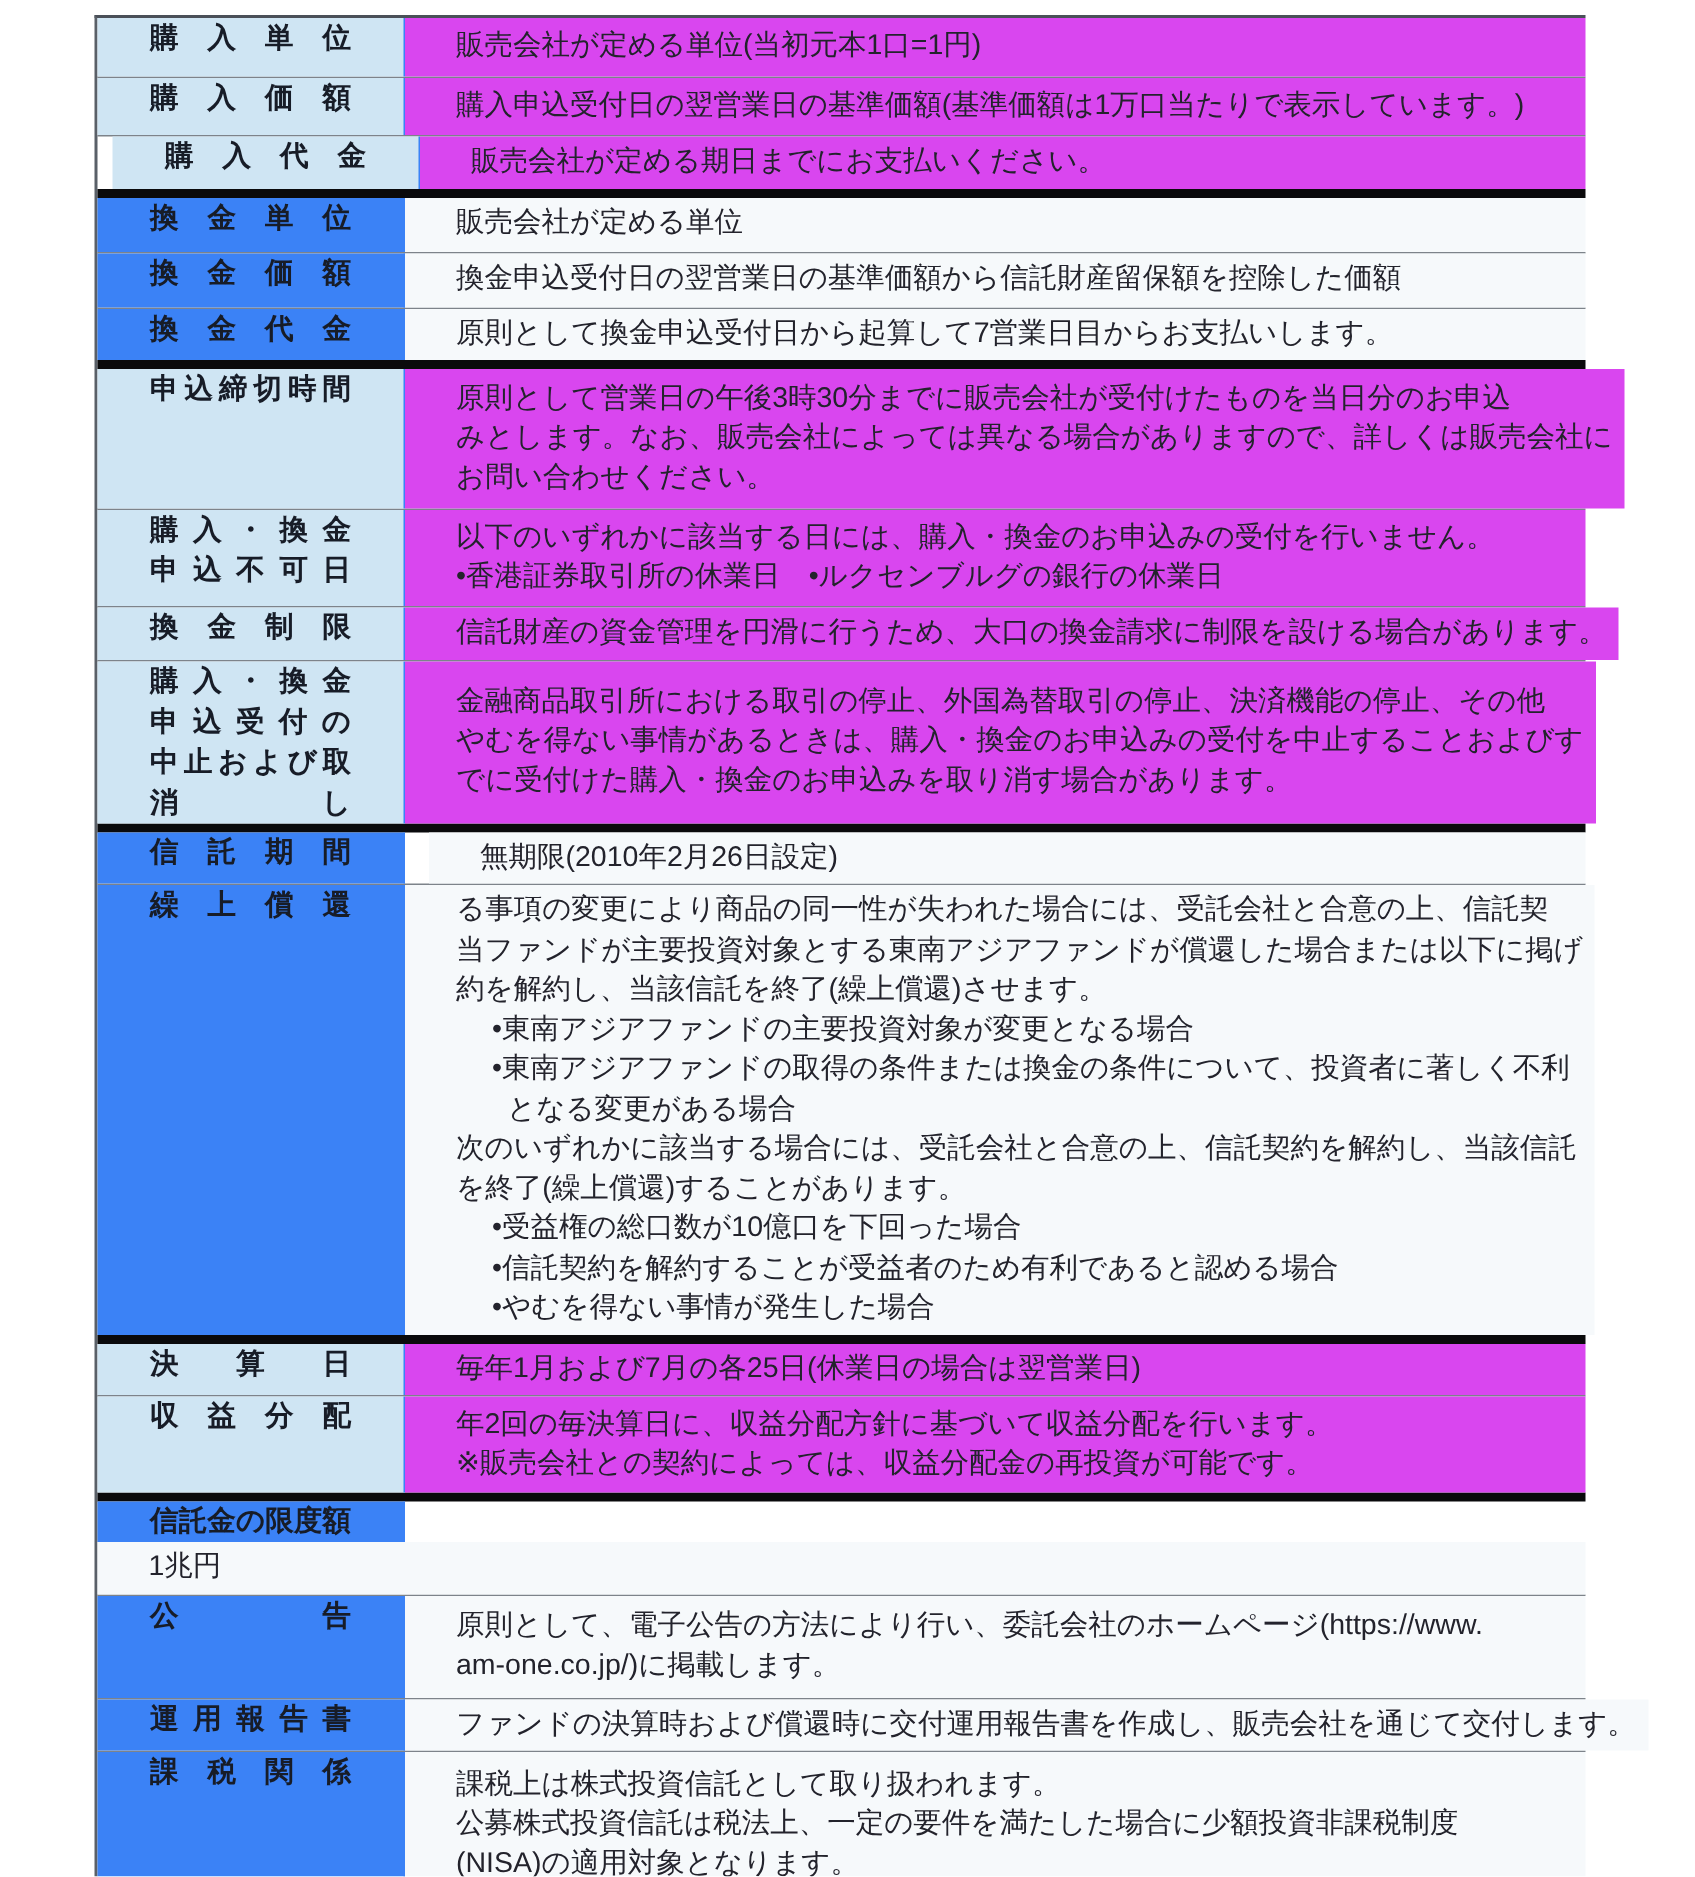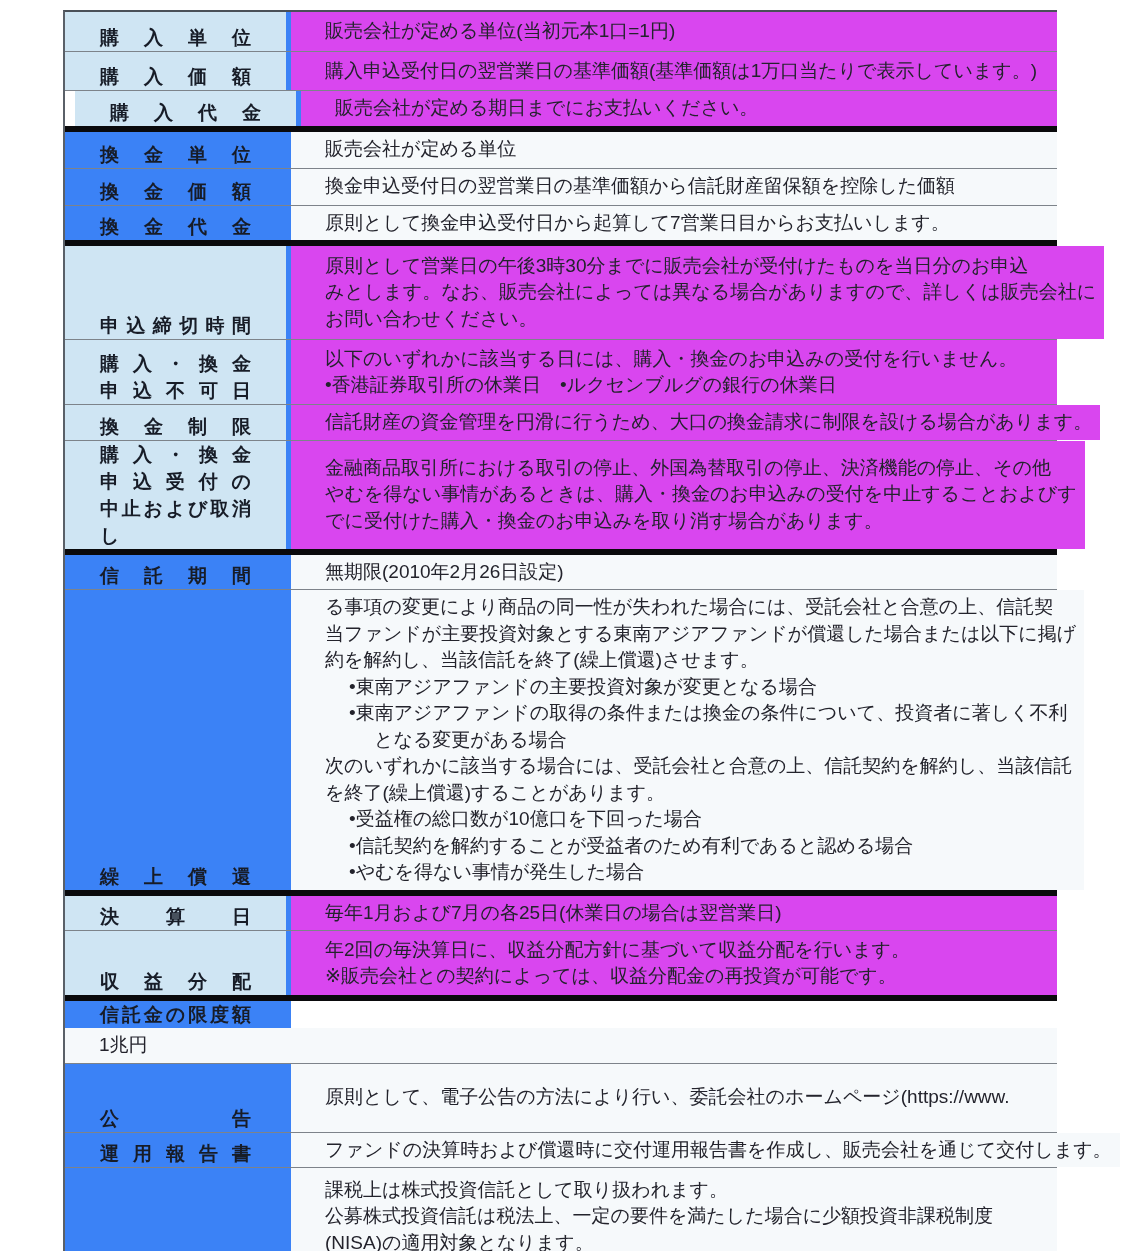--- a/index.html
+++ b/index.html
@@ -31,25 +31,25 @@
     border-top: 6px solid #0a0a0c;
   }
   .row {
     display: flex;
     align-items: stretch;
   }
   .row + .row {
     border-top: 1px solid #7d838a;
   }
   .label {
-    width: 226px;
+    width: 205px;
     box-sizing: border-box;
-    border-right: 5px solid #3b82f6;
+    border-right: 1px solid #3b82f6;
     display: flex;
-    align-items: flex-end;
+    align-items: flex-start;
     flex: none;
   }
   .label-inner {
     width: 100%;
     padding: 0 35px;
     box-sizing: border-box;
   }
   .label-line {
     font-size: 19px;
     line-height: 27px;
@@ -67,40 +67,40 @@
     padding: 4px 8px 4px 34px;
   }
   .content-inner { width: 100%; }
   .line {
     font-size: 19px;
     line-height: 26.5px;
     color: #23232c;
     white-space: nowrap;
   }
   .line.b  { margin-left: 24px; }
-  .line.bc { margin-left: 49px; }
+  .line.bc { margin-left: 34px; }
 
   
   .g-dark  .label   { background: #cfe5f3; }
   .g-light .label   { background: #3b82f6; }
   .g-dark  .content { background: #d946ef; }
   .g-light .content { background: #f6f9fb; }
 
   
   .r0  { min-height: 39px; }
   .r1  { min-height: 38px; }
   .r2  { min-height: 30px; padding-left: 10px; }
   .r3  { min-height: 36px; }
   .r4  { min-height: 36px; }
   .r5  { min-height: 31px; }
   .r6  { min-height: 93px; }
   .r7  { min-height: 64px; }
   .r8  { min-height: 31px; }
   .r9  { min-height: 93px; }
-  .r10 { min-height: 30px; }
+  .r10 { min-height: 30px; gap: 16px; }
   .r11 { min-height: 292px; }
   .r12 { min-height: 32px; }
   .r13 { min-height: 64px; }
   .r14 { min-height: 28px; flex-direction: column; }
   .r15 { min-height: 68px; }
   .r16 { min-height: 34px; }
   .r17 { min-height: 150px; }
 </style>
 </head>
 <body>
@@ -319,20 +319,21 @@
         </div>
         <div class="row r15">
           <div class="label">
             <div class="label-inner">
               <div class="label-line">公告</div>
             </div>
           </div>
           <div class="content">
             <div class="content-inner">
               <div class="line">原則として、電子公告の方法により行い、委託会社のホームページ(https://www.</div>
+              <div class="line">am-one.co.jp/)に掲載します。</div>
             </div>
           </div>
         </div>
         <div class="row r16">
           <div class="label">
             <div class="label-inner">
               <div class="label-line">運用報告書</div>
             </div>
           </div>
           <div class="content">

